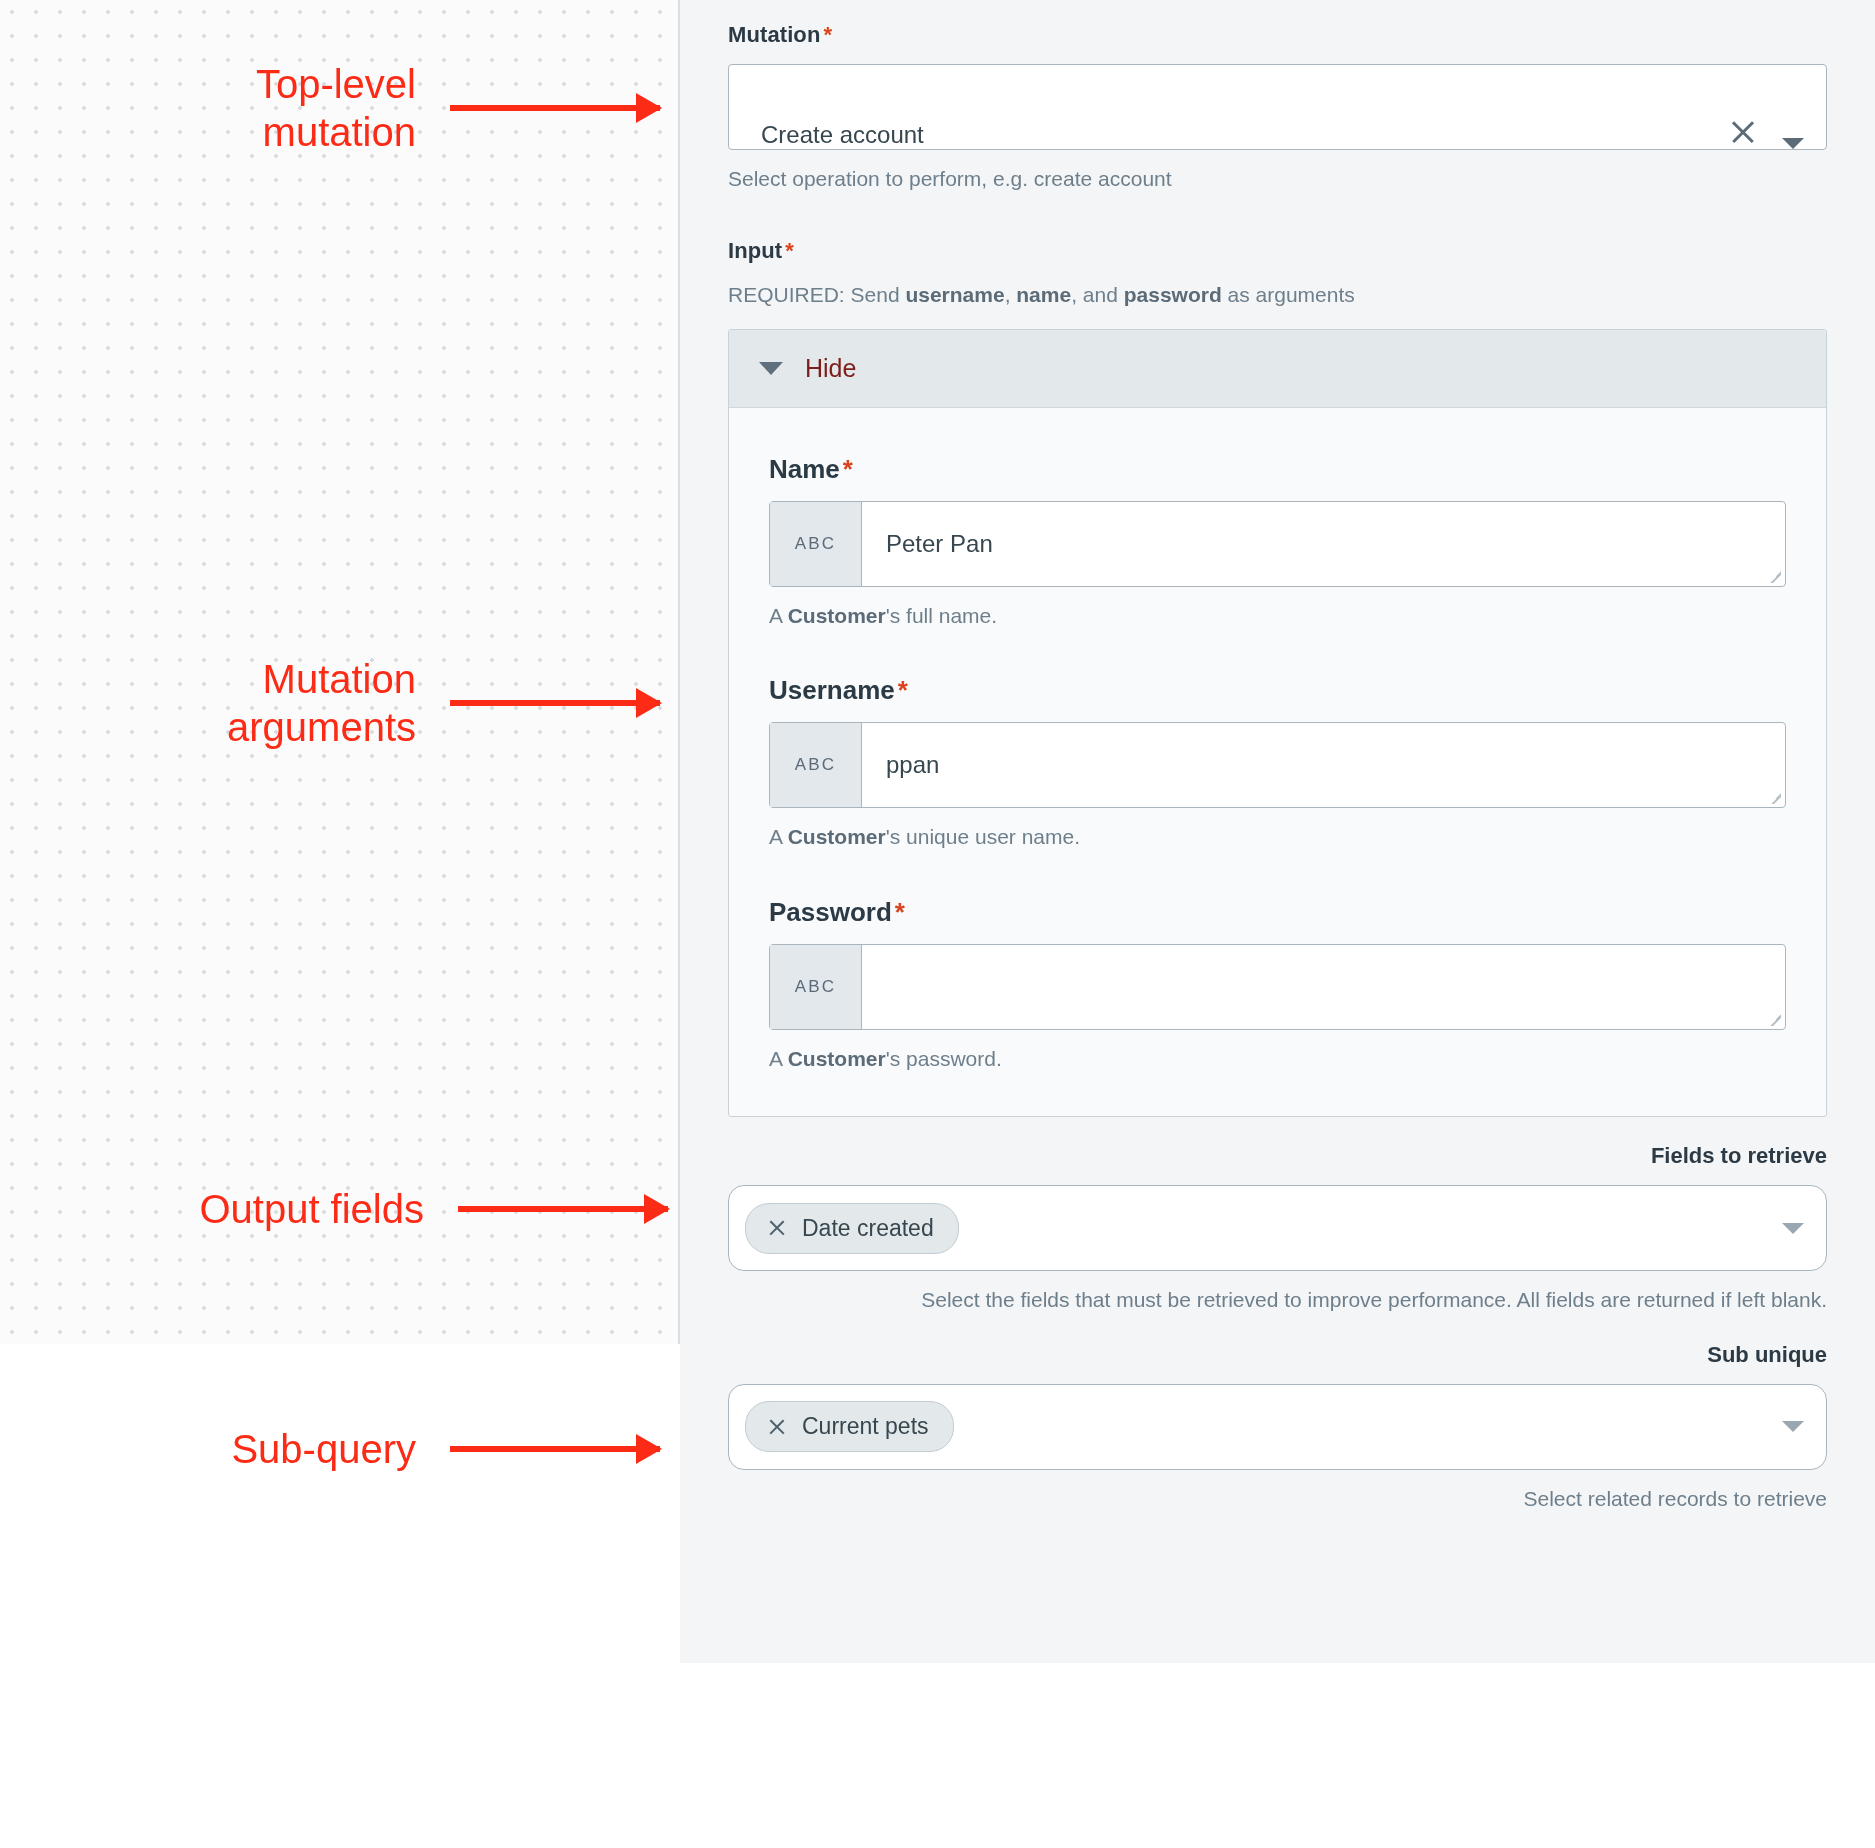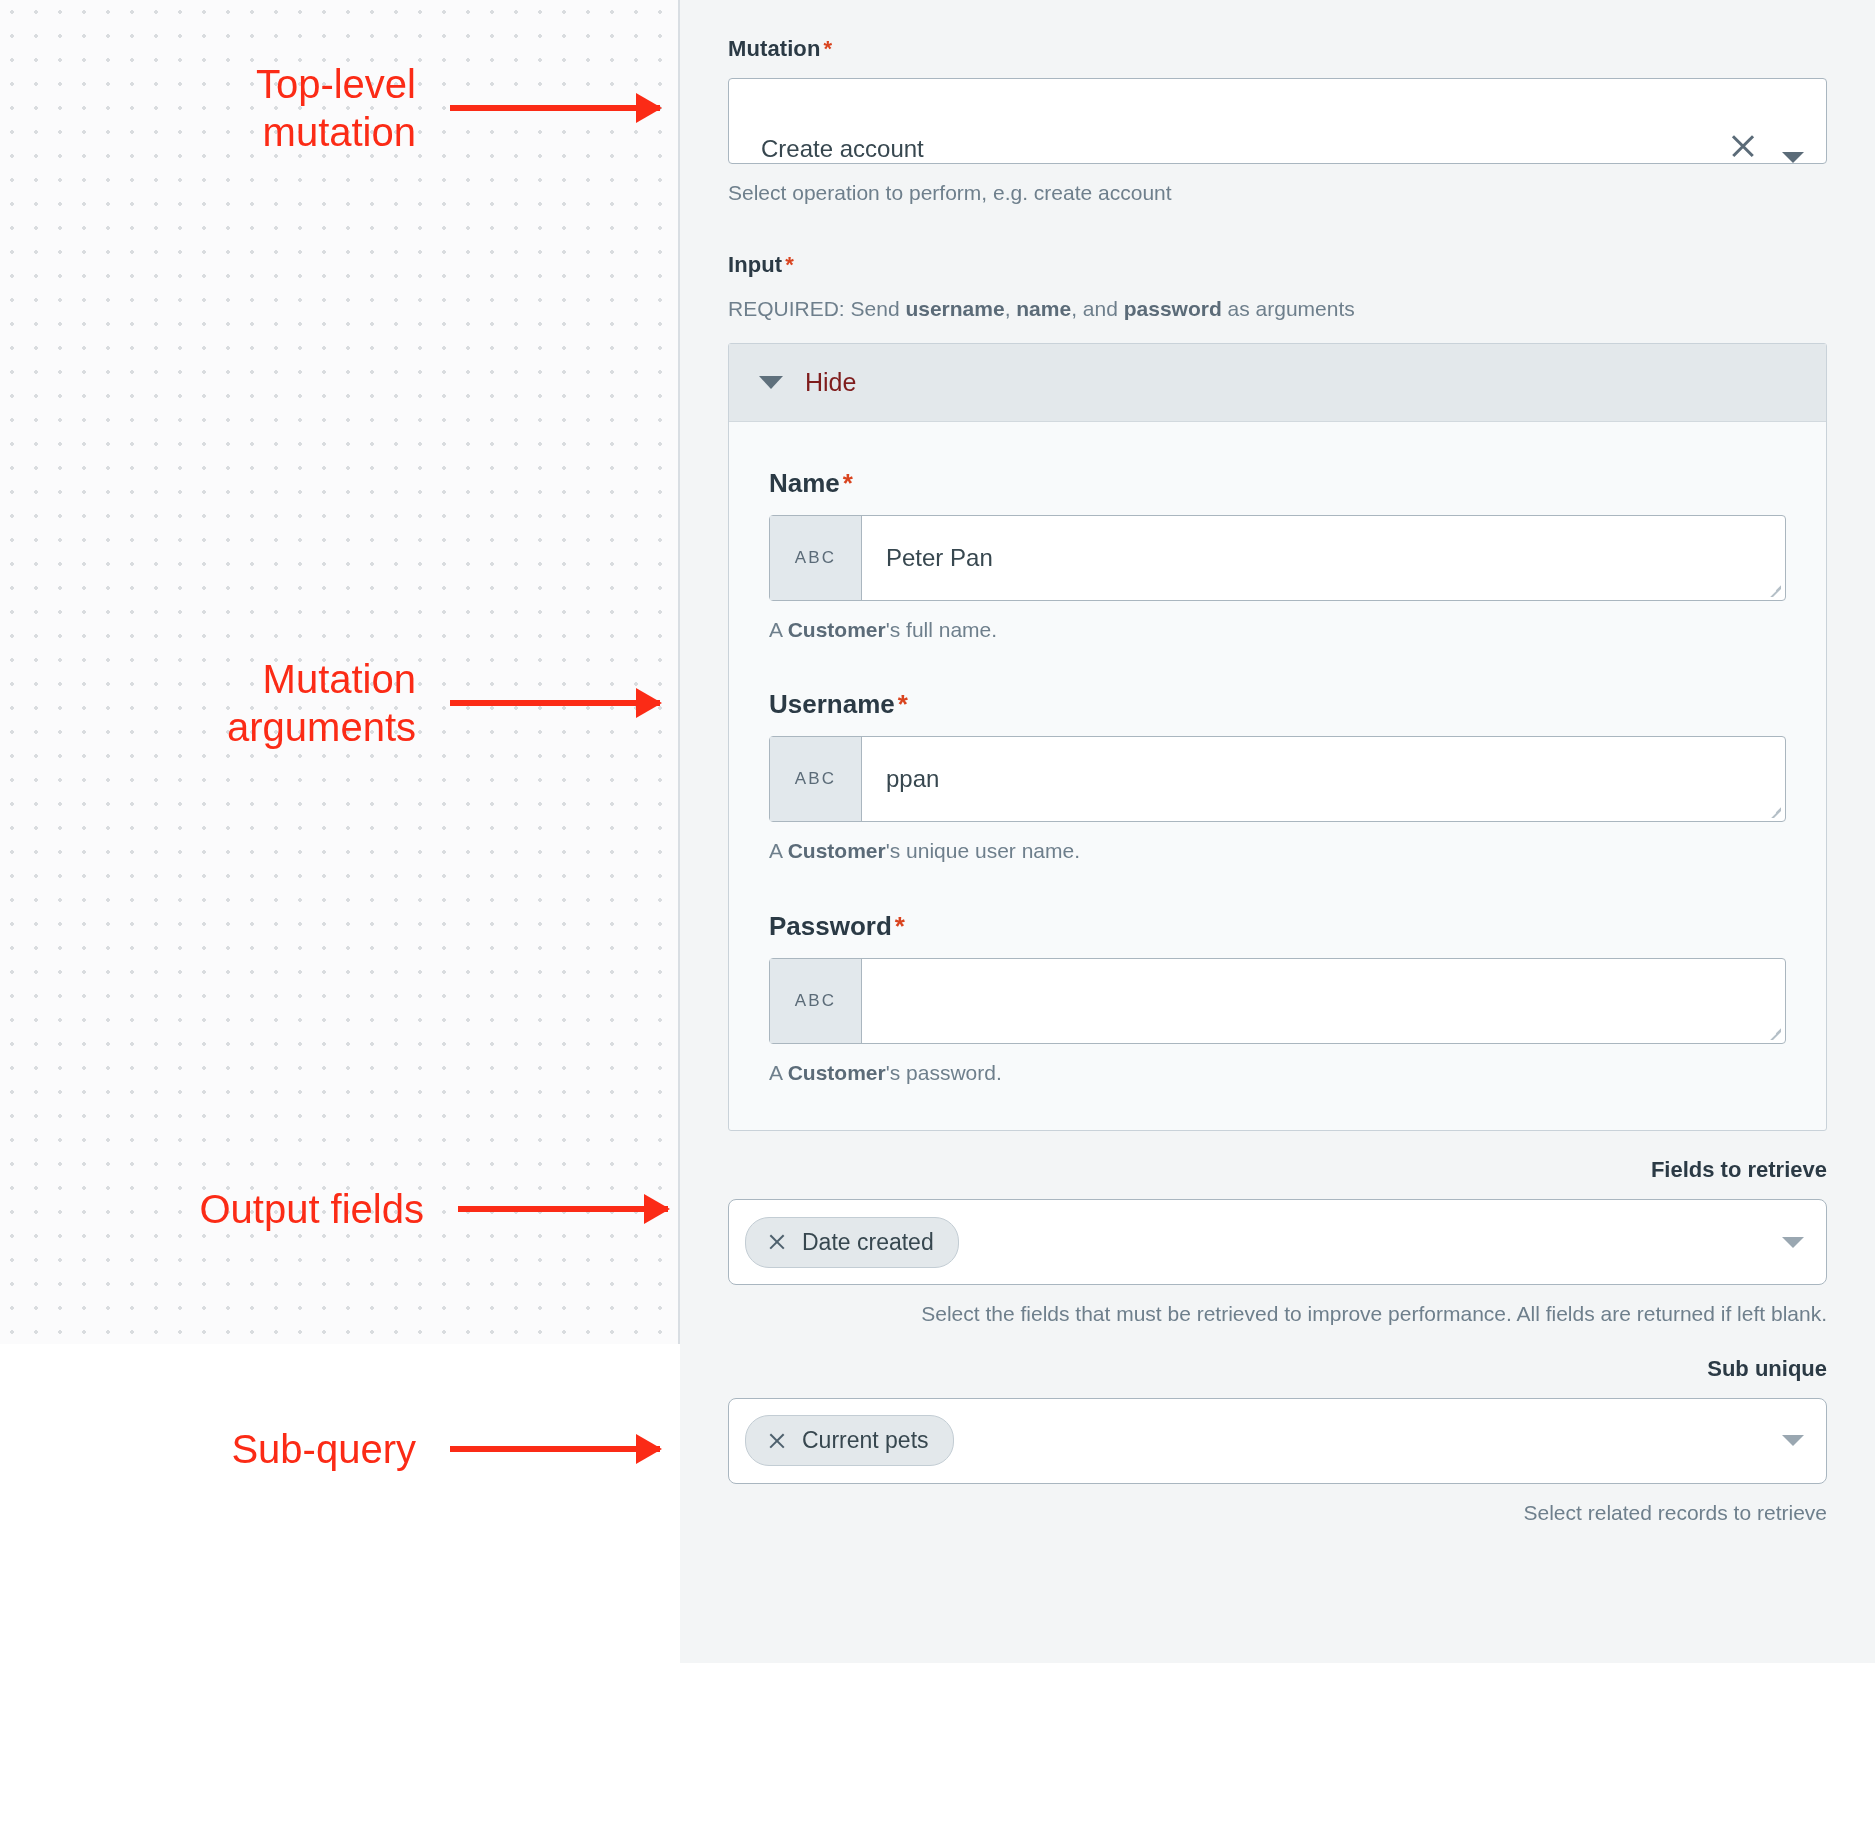--- a/index.html
+++ b/index.html
@@ -51,21 +51,21 @@
     border-left: 26px solid #fb2b16;
     border-top: 15px solid transparent;
     border-bottom: 15px solid transparent;
   }
 
   
   .form-panel {
     flex: 1 1 auto;
     height: 1663px;
     background: #f3f5f6;
-    padding: 36px 48px 0 48px;
+    padding: 22px 48px 0 48px;
     position: relative;
   }
   .field-label {
     font-size: 22px;
     font-weight: 700;
     color: #2b3a45;
     margin: 0 0 16px 0;
     letter-spacing: .1px;
   }
   .req { color: #d9441f; font-weight: 700; margin-left: 3px; }
@@ -181,21 +181,21 @@
     content:""; position:absolute; background:#b4bfc7; height:1.5px; width:17px;
     transform-origin:center; transform:rotate(-45deg);
   }
   .resize-grip::before { right:-3px; bottom:3px; }
   .resize-grip::after  { right:-3px; bottom:8px; width:9px; }
 
   
   .chips-box {
     background:#fff;
     border:1px solid #a9b6c0;
-    border-radius:8px;
+    border-radius:16px;
     min-height:86px;
     display:flex;
     align-items:center;
     padding: 0 16px 0 16px;
   }
   .chips-area { flex:1 1 auto; display:flex; align-items:center; gap:10px; }
   .chip {
     display:inline-flex;
     align-items:center;
     gap:14px;

